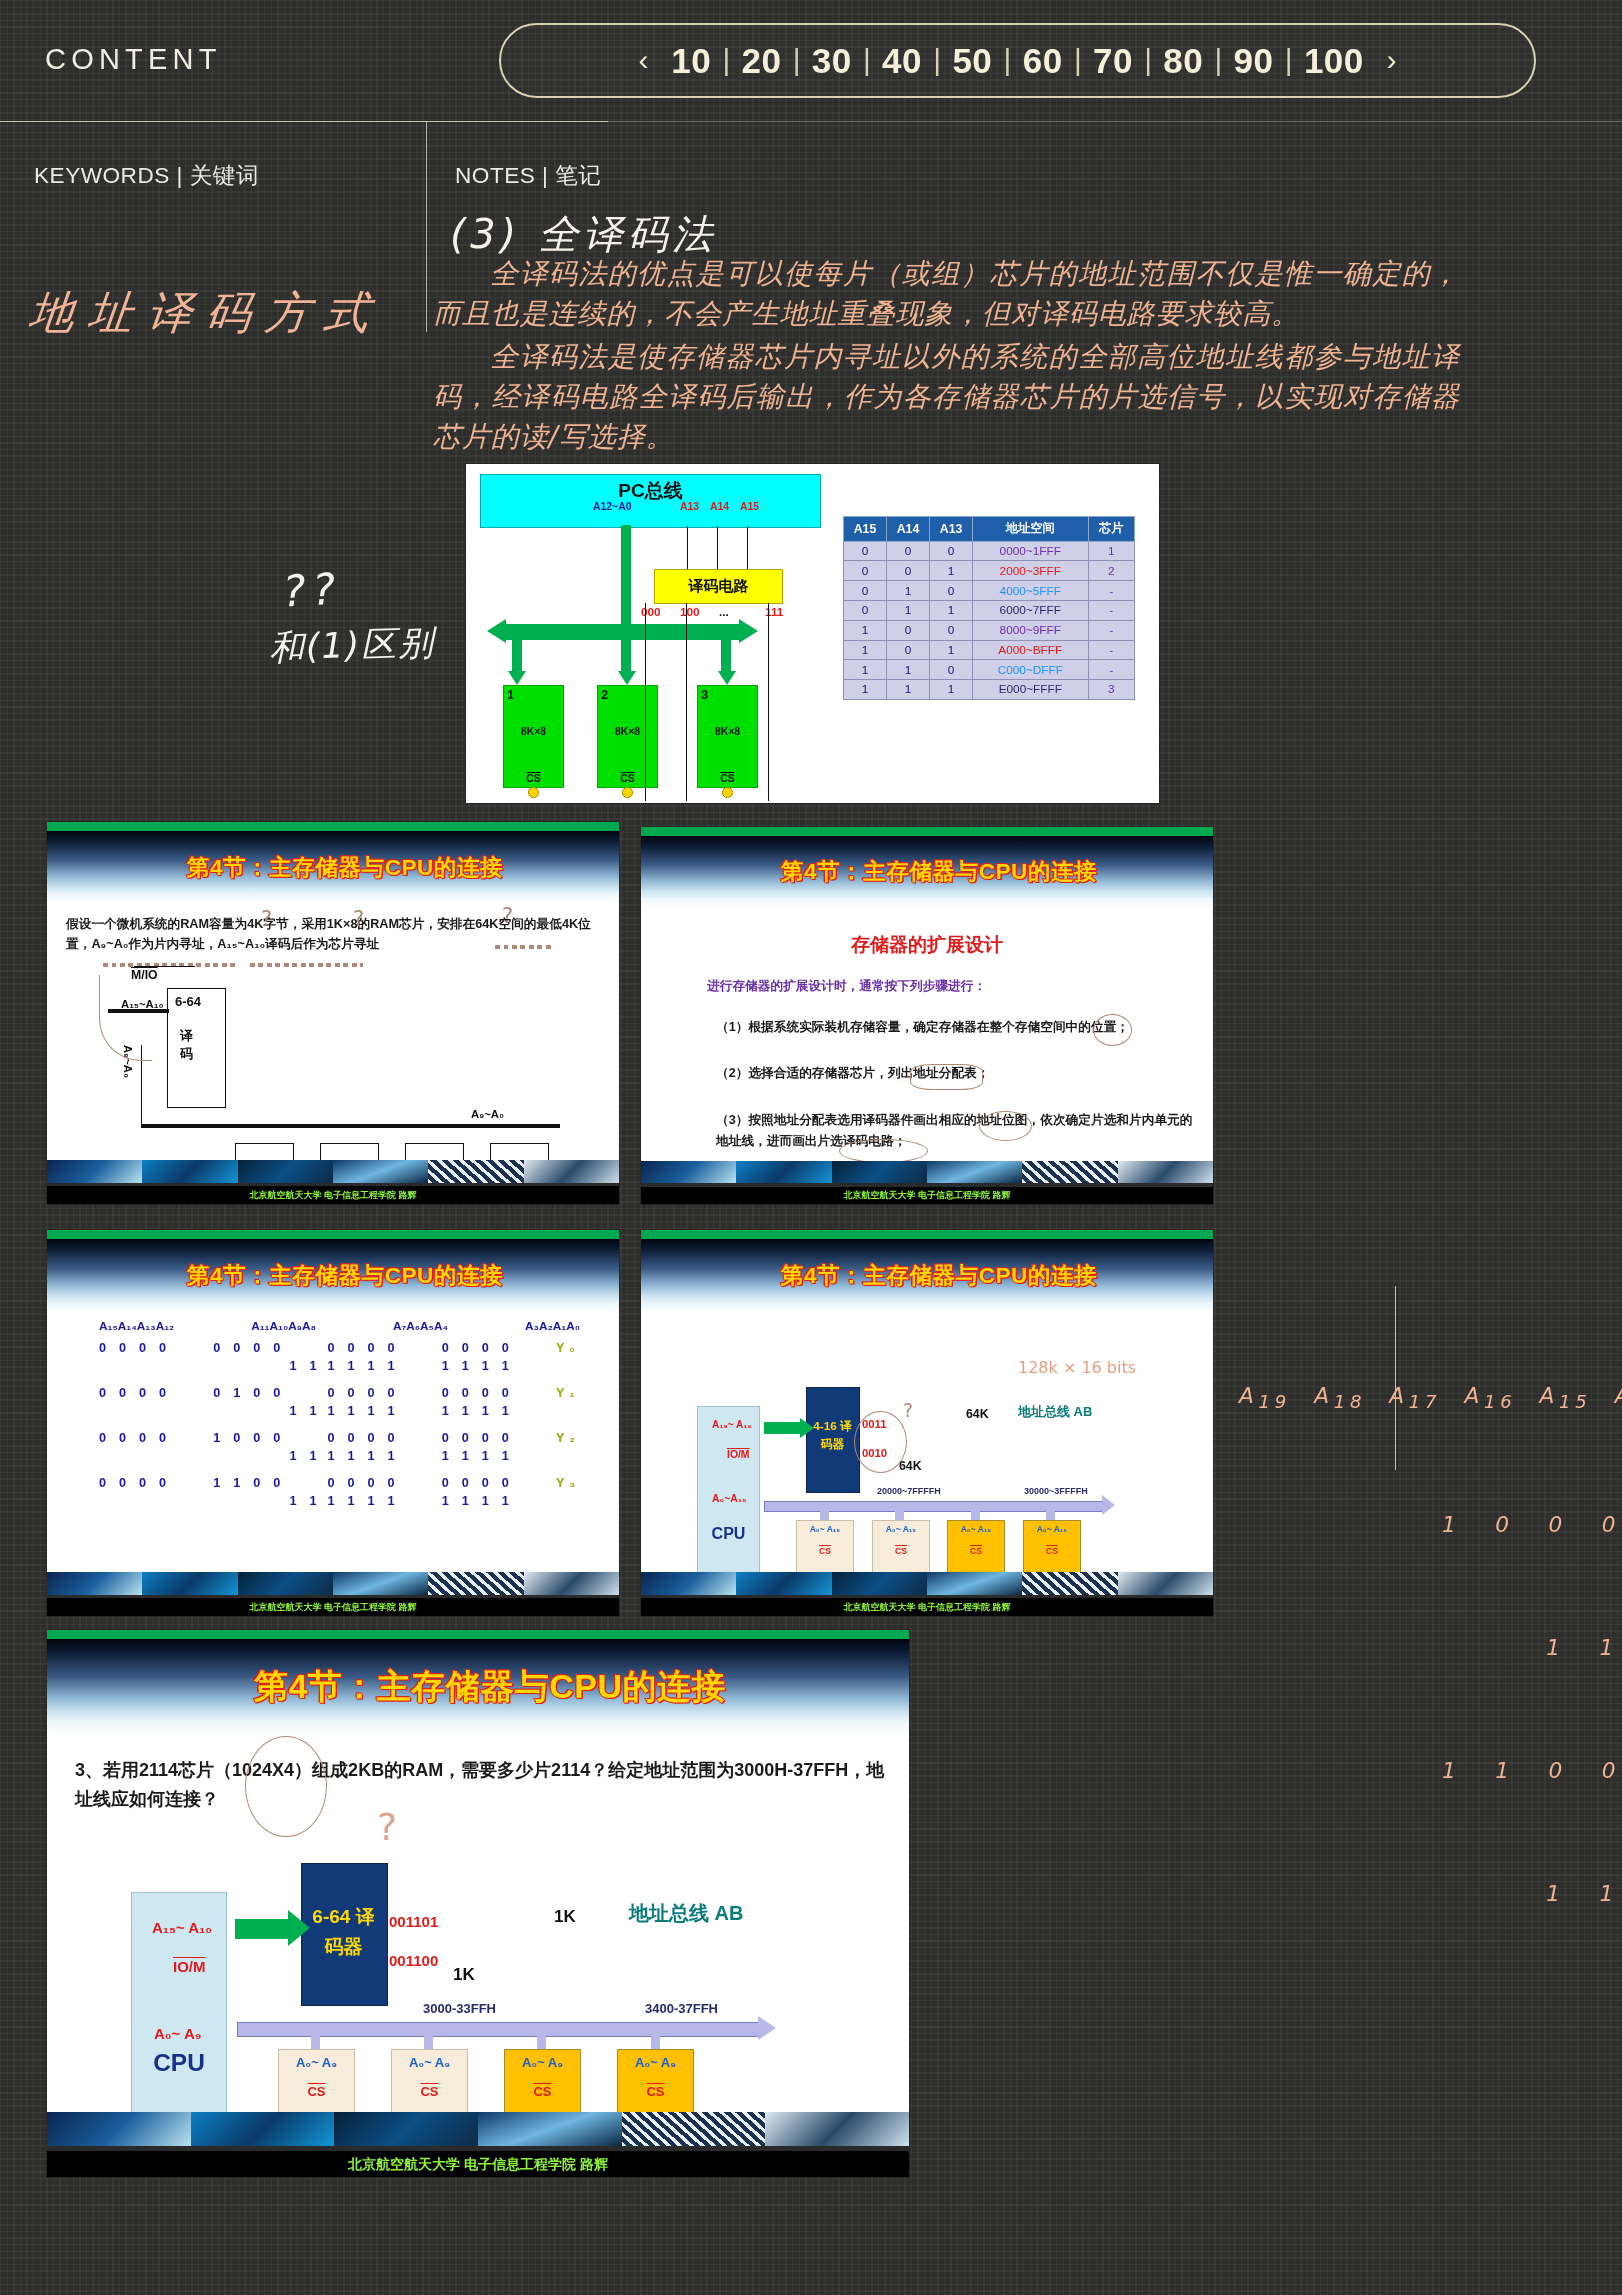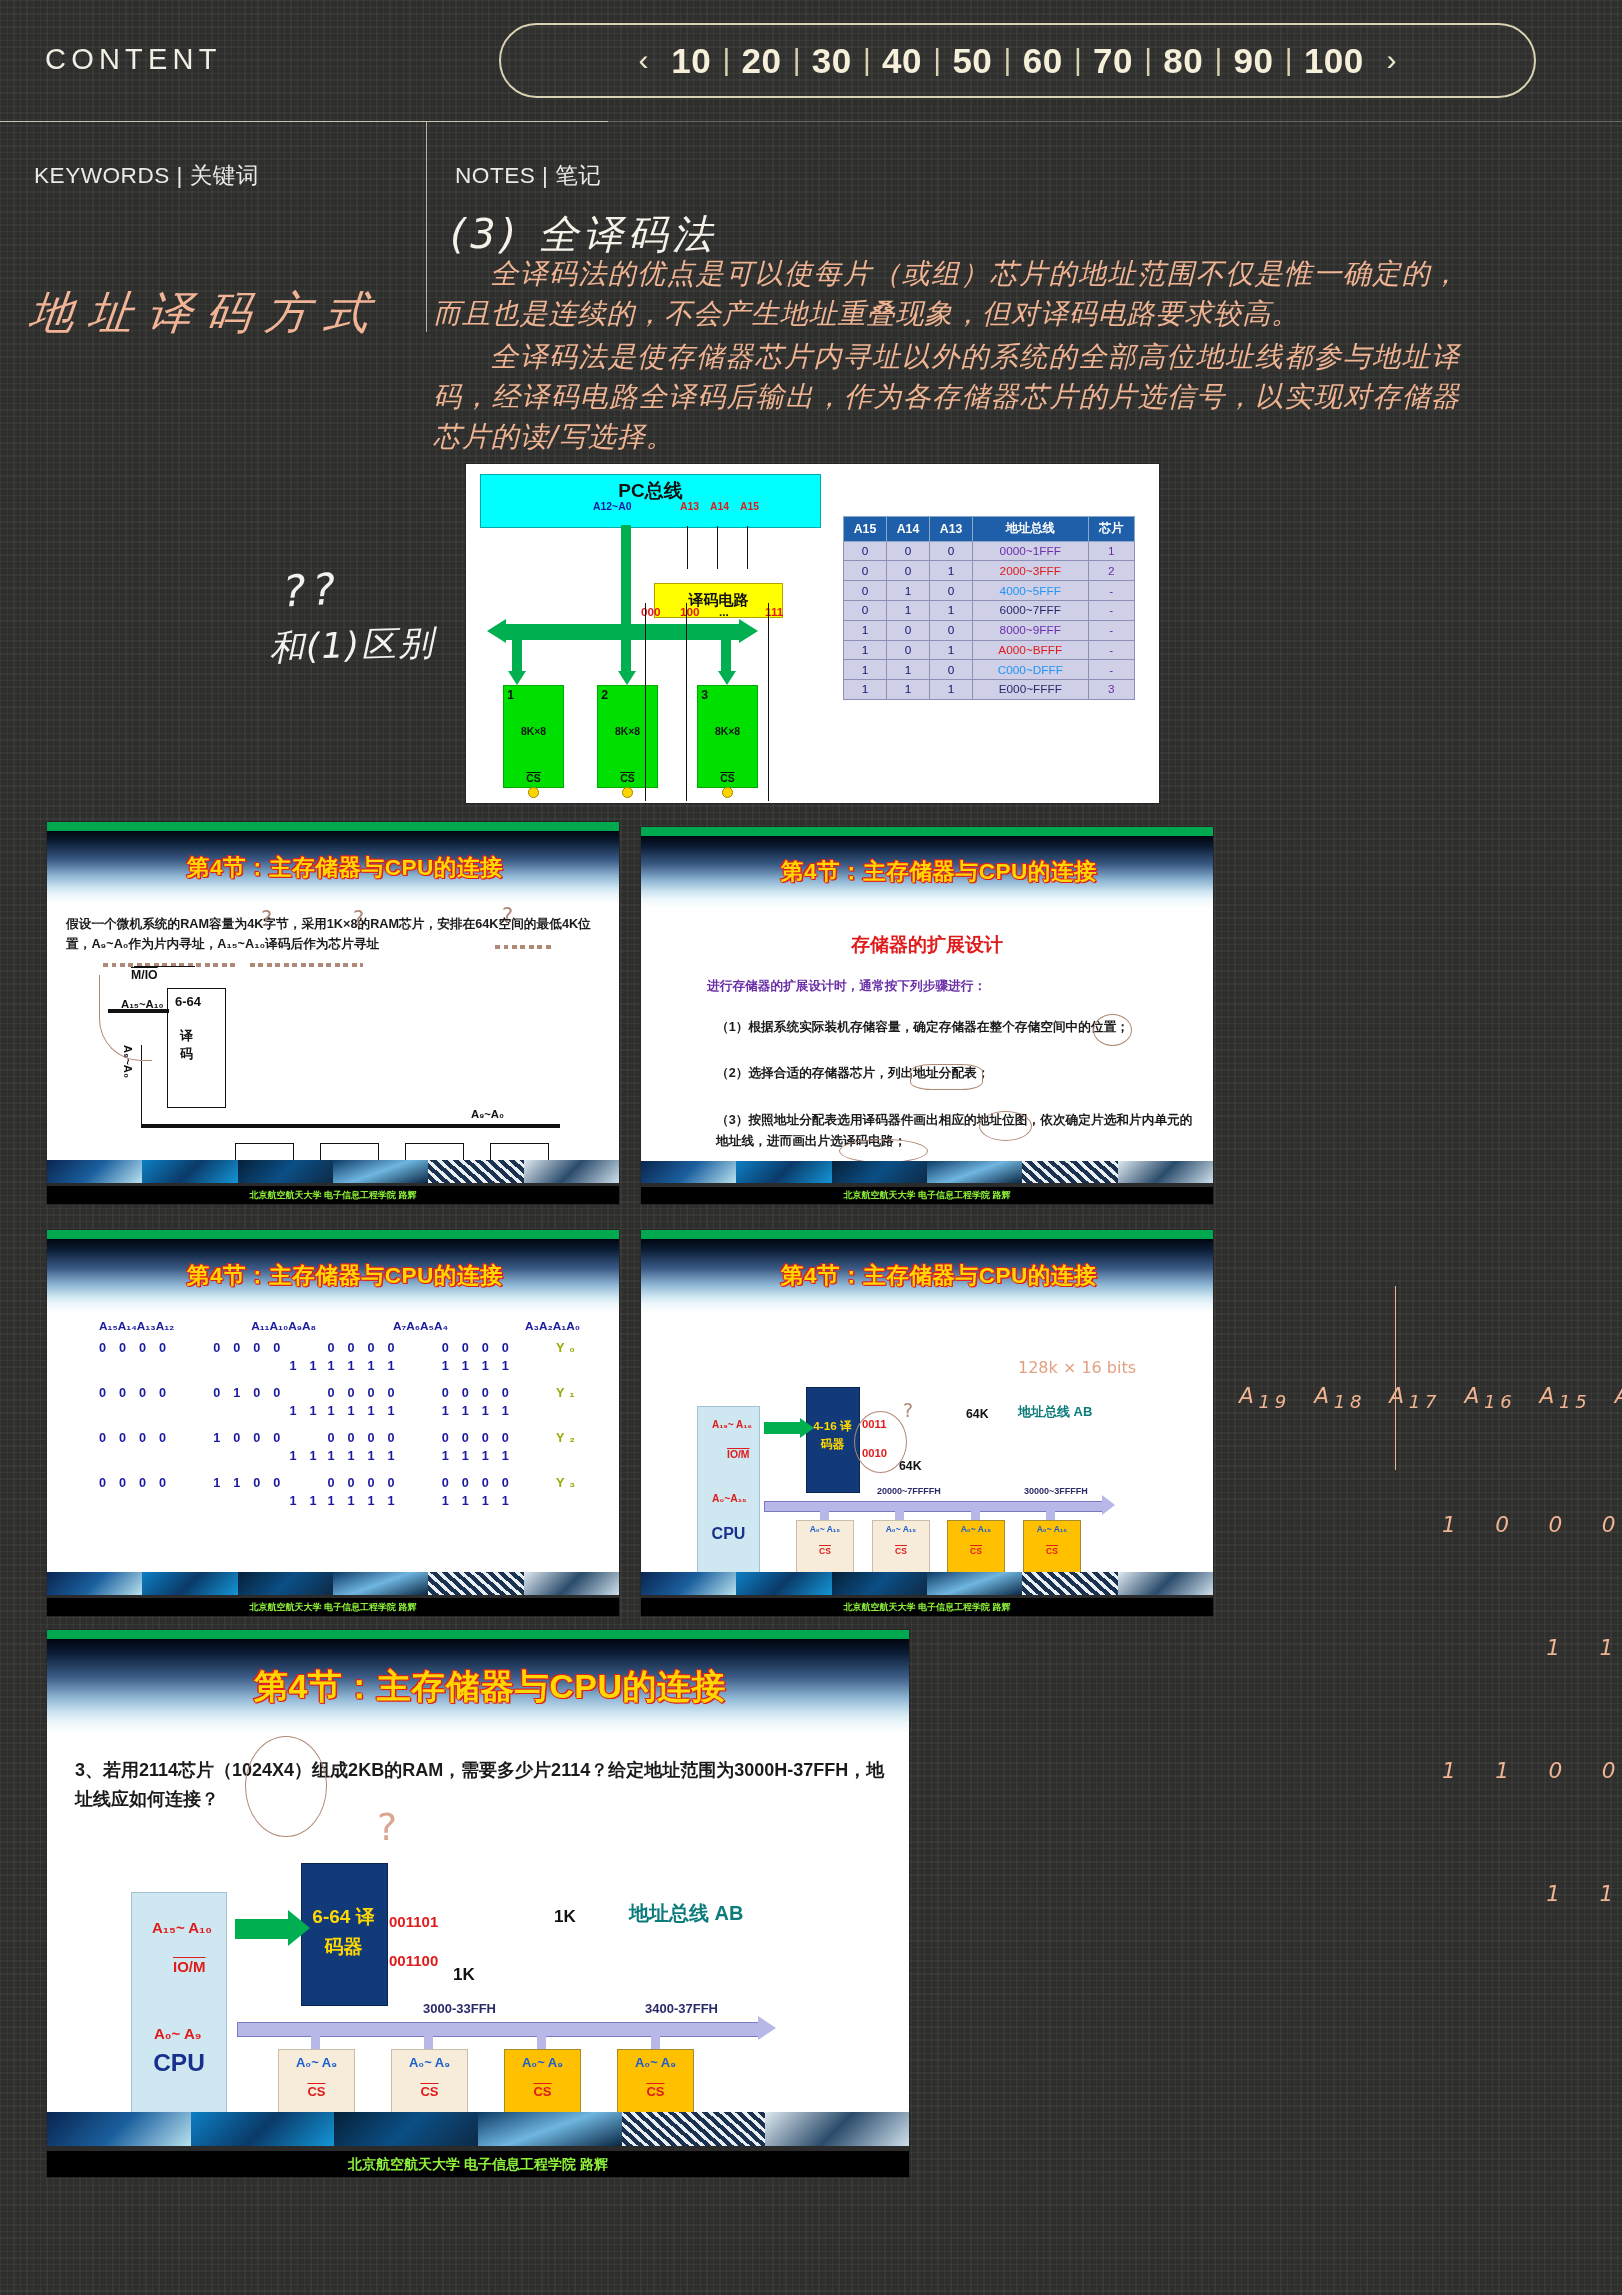--- a/index.html
+++ b/index.html
@@ -166,21 +166,21 @@
     background:#fff;box-shadow:0 0 0 0.5px #1d1d1c;overflow:hidden;
   }
   .d0-bus{
     position:absolute;left:14px;top:10.4px;width:339px;height:52px;
     background:#00ffff;border:0.9px solid #0aa;
     display:flex;align-items:flex-start;justify-content:center;
   }
   .d0-bus b{font-size:19px;color:#111;margin-top:2.8px;}
   .d0-lbl{position:absolute;font-size:10.4px;font-weight:700;}
   .d0-dec{
-    position:absolute;left:188px;top:119px;width:127px;height:33px;
+    position:absolute;left:188px;top:105px;width:127px;height:33px;
     background:#ffff00;border:0.9px solid #b3a200;
     display:flex;align-items:center;justify-content:center;
     font-size:15px;font-weight:700;color:#111;
   }
   .d0-chip{
     position:absolute;width:59px;height:101px;background:#00e000;border:0.9px solid #0a0;
     font-size:9.4px;color:#111;
   }
   .d0-chip .n{position:absolute;left:3.3px;top:2.4px;font-size:12.3px;font-weight:700;}
   .d0-chip .c{position:absolute;left:0;top:40px;width:100%;text-align:center;font-size:10.4px;font-weight:700;}
@@ -316,21 +316,21 @@
   <div class="wire" style="left:179px;top:139px;width:0.9px;height:198px;"></div>
   <div class="wire" style="left:220px;top:139px;width:0.9px;height:198px;"></div>
   <div class="wire" style="left:302px;top:139px;width:0.9px;height:198px;"></div>
 
   <table id="d0-table">
     <thead>
       <tr>
         <th>A15</th>
         <th>A14</th>
         <th>A13</th>
-        <th>地址总线</th>
+        <th>地址空间</th>
         <th>芯片</th>
       </tr>
     </thead>
     <tbody id="d0-tbody">
         <tr>
           <td>0</td>
           <td>0</td>
           <td>0</td>
           <td style="color: rgb(107, 47, 168);">0000~1FFF</td>
           <td style="color: rgb(107, 47, 168);">1</td>

